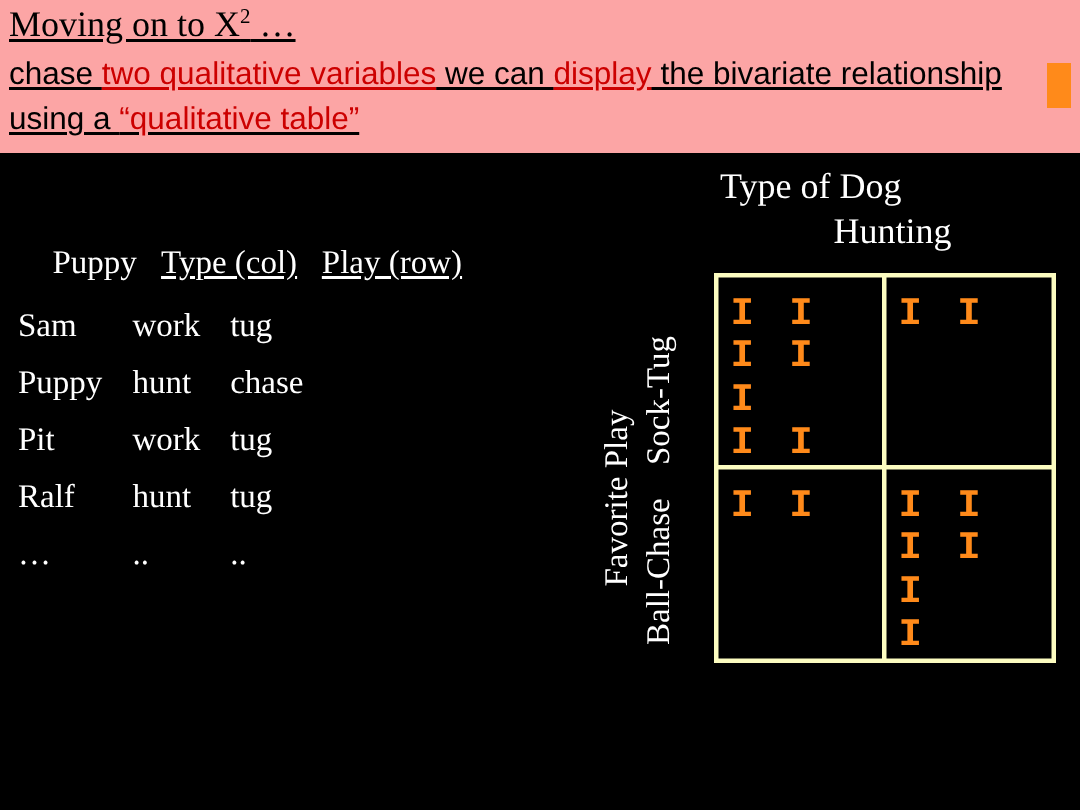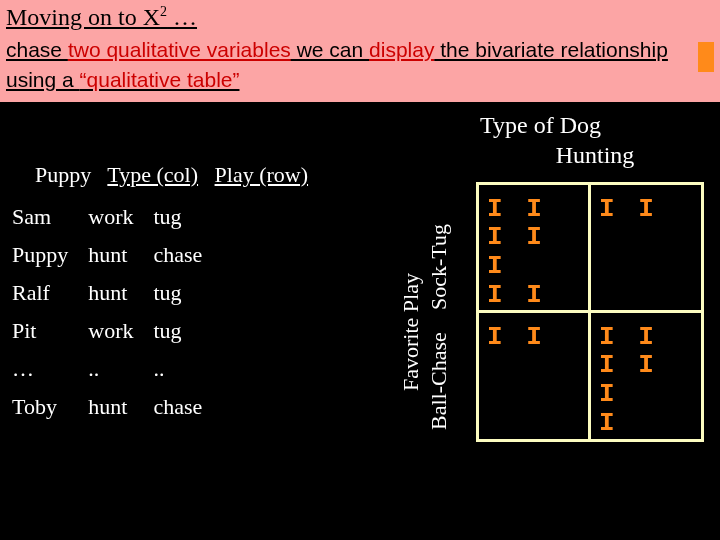--- a/index.html
+++ b/index.html
@@ -158,38 +158,33 @@
           <td>Sam</td>
           <td>work</td>
           <td>tug</td>
         </tr>
     <tr>
           <td>Puppy</td>
           <td>hunt</td>
           <td>chase</td>
         </tr>
     <tr>
+          <td>Pit</td>
+          <td>work</td>
+          <td>tug</td>
+        </tr>
+    <tr>
           <td>Ralf</td>
           <td>hunt</td>
           <td>tug</td>
         </tr>
     <tr>
-          <td>Pit</td>
-          <td>work</td>
-          <td>tug</td>
-        </tr>
-    <tr>
           <td>…</td>
           <td>..</td>
           <td>..</td>
-        </tr>
-    <tr>
-          <td>Toby</td>
-          <td>hunt</td>
-          <td>chase</td>
         </tr>
   </tbody>
     </table>
 
   <div class="ct-title">Type of Dog</div>
   <div class="ct-cols">
     <span>Hunting</span>
   </div>
 
   <div class="vert-label vert-play">Favorite Play</div>

